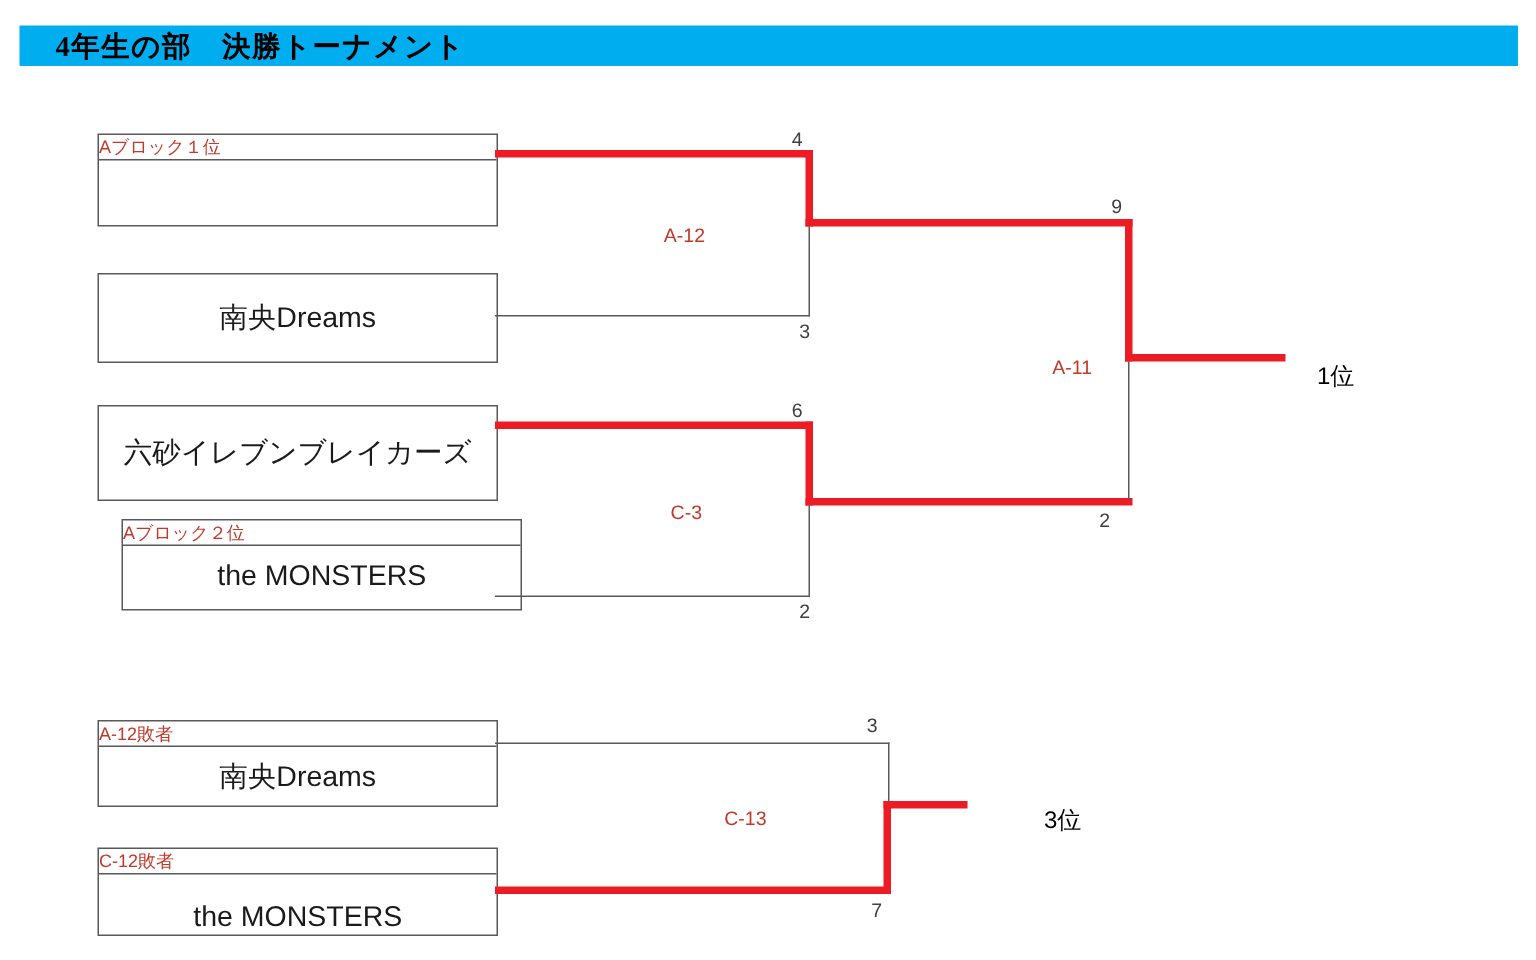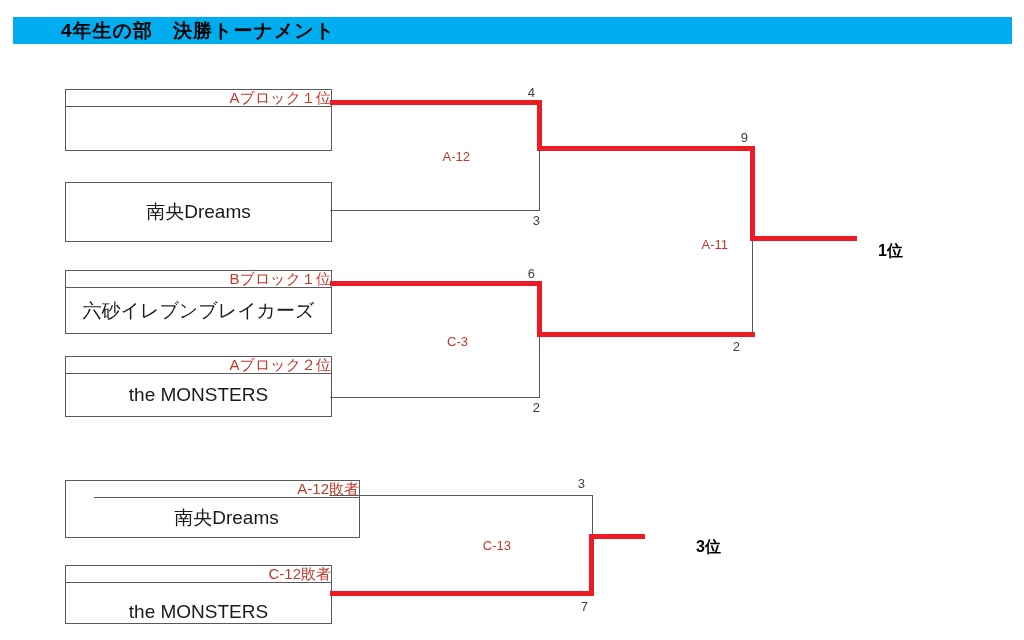--- a/index.html
+++ b/index.html
@@ -6,74 +6,73 @@
   .page{
     position:relative;width:1024px;height:640px;background:#ffffff;
     font-family:"Liberation Sans","DejaVu Sans",sans-serif;overflow:hidden;
   }
   .banner{
     position:absolute;left:13px;top:17px;width:999px;height:27px;
     background:var(--banner,#00aeef);
     display:flex;align-items:center;
   }
   .banner .title{
-    padding-left:48px;font-size:19px;font-weight:bold;color:#000000;
-    letter-spacing:1px;white-space:pre;
+    padding-left:24px;font-size:19px;font-weight:bold;color:#000000;
+    letter-spacing:1px;white-space:pre;font-family:Liberation Serif, serif;
   }
   .team-box{
     position:absolute;left:65px;width:265px;background:#ffffff;
     border:1px solid #595959;display:flex;flex-direction:column;
   }
   .team-box .seed{
     height:16px;line-height:16px;border-bottom:1px solid #595959;
-    text-align:right;font-size:15px;color:var(--labelred,#c0392b);
+    text-align:left;font-size:12px;color:var(--labelred,#c0392b);
   }
   .team-box .team{
     flex:1;display:flex;align-items:center;justify-content:center;
     font-size:19px;color:#1a1a1a;white-space:nowrap;
   }
   .rline{position:absolute;background:var(--linered,#ed1c24);}
   .gline{position:absolute;background:#595959;}
   .score{
     position:absolute;width:40px;font-size:13px;color:#404040;
     text-align:right;white-space:nowrap;
   }
   .mlabel{
     position:absolute;width:70px;font-size:13px;color:var(--labelred,#c0392b);
     text-align:right;white-space:nowrap;
   }
   .result{
-    position:absolute;font-size:16px;font-weight:bold;color:#000000;
+    position:absolute;font-size:16px;font-weight:normal;color:#000000;
     white-space:nowrap;
   }
 </style>
 </head>
 <body>
 
 <div class="page">
 
   <div class="banner">
     <span class="title">4年生の部　決勝トーナメント</span>
   </div>
 
   <div class="team-box" style="top:89px;height:60px;">
     <div class="seed">Aブロック１位</div>
   </div>
   <div class="team-box" style="top:182px;height:58px;">
     <div class="team">南央Dreams</div>
   </div>
   <div class="team-box" style="top:270px;height:62px;">
-    <div class="seed">Bブロック１位</div>
     <div class="team">六砂イレブンブレイカーズ</div>
   </div>
-  <div class="team-box" style="top:356px;height:59px;">
+  <div class="team-box" style="top:346px;height:59px;margin-left:16px;">
     <div class="seed">Aブロック２位</div>
     <div class="team">the MONSTERS</div>
   </div>
-  <div class="team-box" style="top:480px;height:56px;padding-left:28px;">
+  <div class="team-box" style="top:480px;height:56px;">
     <div class="seed">A-12敗者</div>
     <div class="team">南央Dreams</div>
   </div>
   <div class="team-box" style="top:565px;height:57px;gap:18px;">
     <div class="seed">C-12敗者</div>
     <div class="team">the MONSTERS</div>
   </div>
 
   <div class="rline" style="left:330px;top:100px;width:212px;height:5px;"></div>
   <div class="rline" style="left:537px;top:100px;width:5px;height:51px;"></div>

